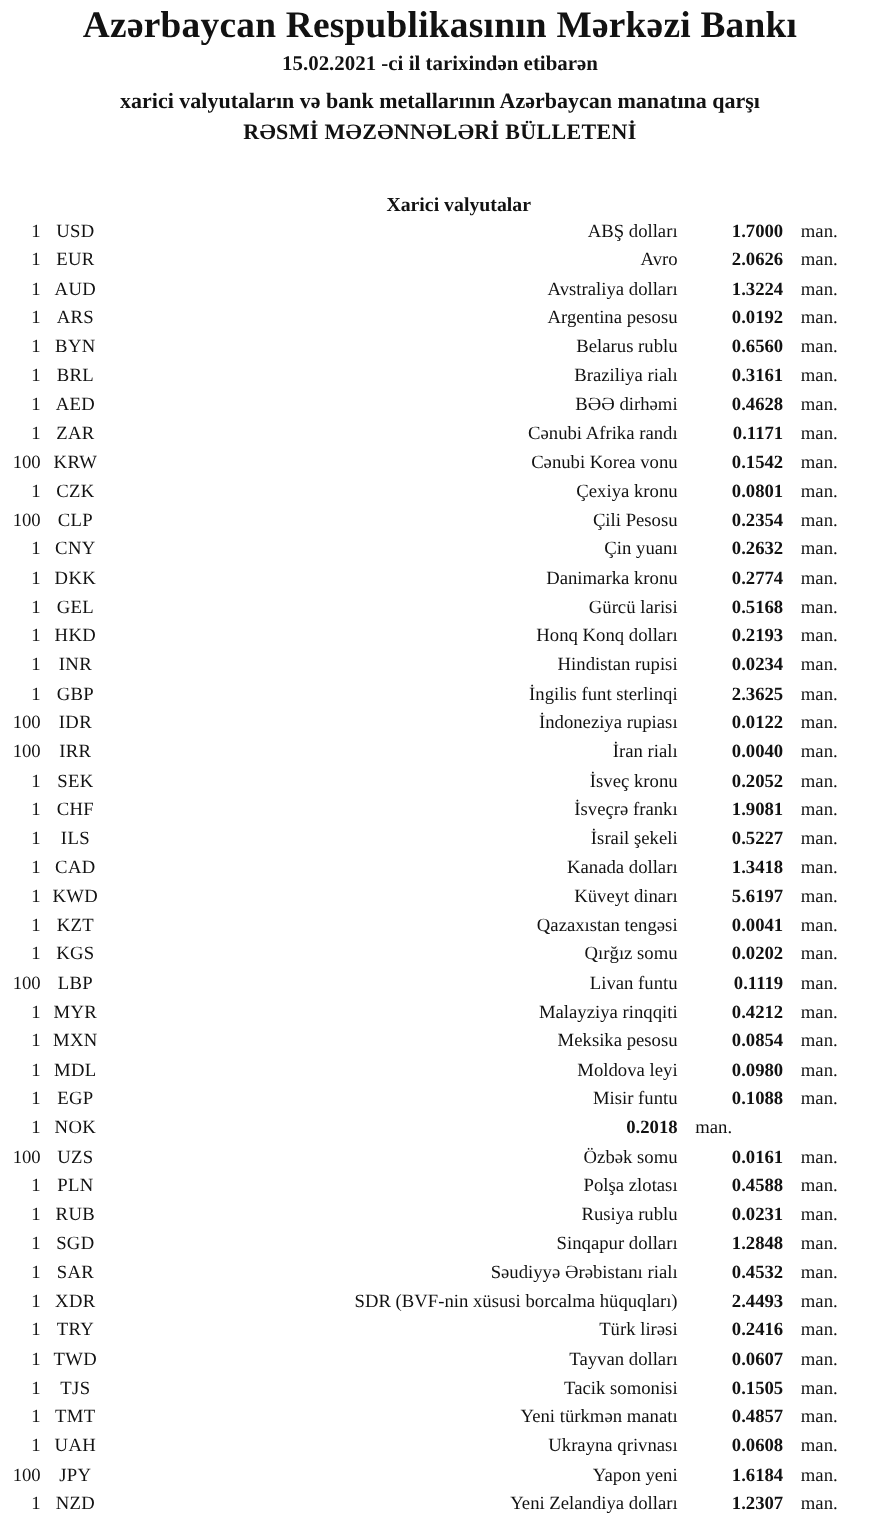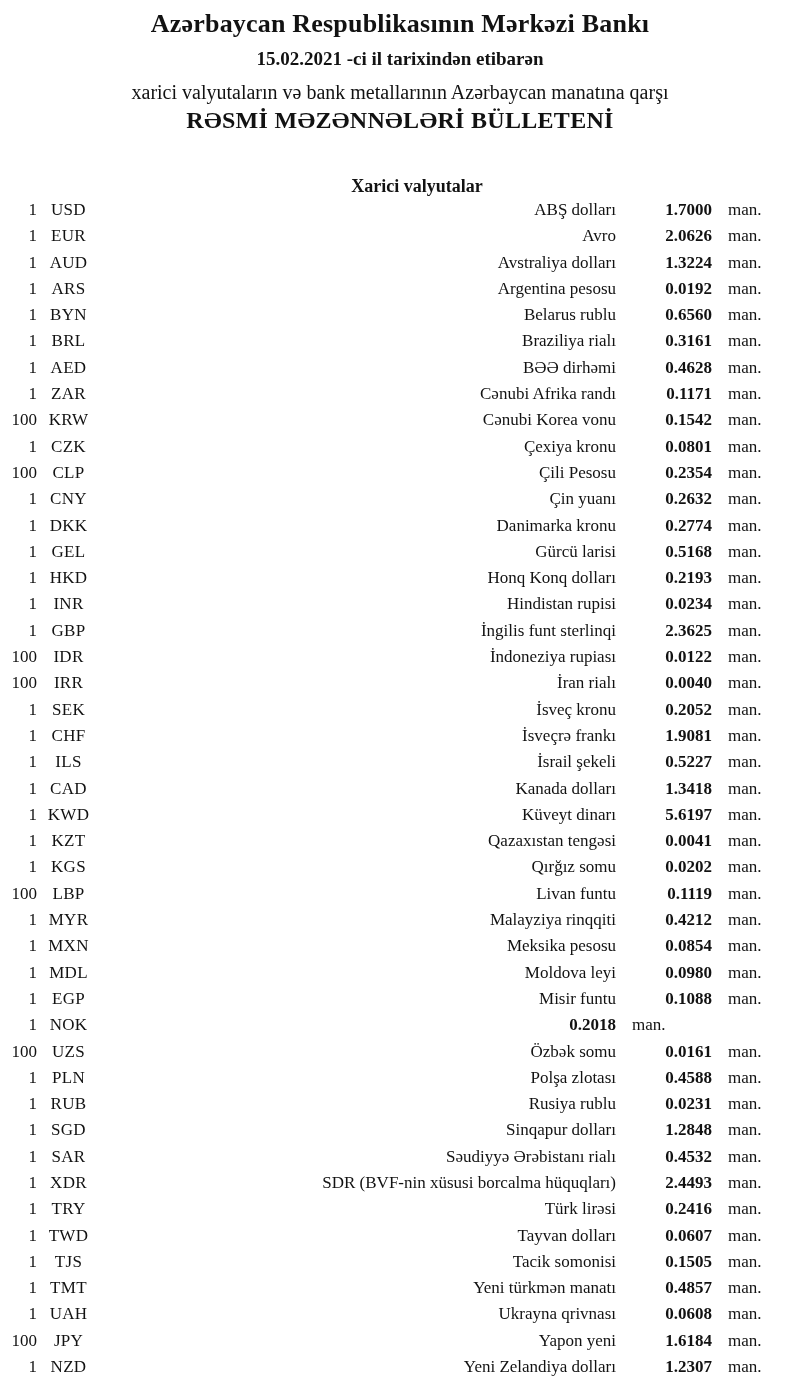--- a/index.html
+++ b/index.html
@@ -19,40 +19,40 @@
     width: 800px;
     height: 1384px;
     position: relative;
   }
   
   .header {
     padding-top: 9px;
     text-align: center;
   }
   .bank-title {
-    font-size: 26px;
+    font-size: 34px;
     font-weight: bold;
     line-height: 30px;
     letter-spacing: 0.2px;
   }
   .date-line {
     margin-top: 9px;
     font-size: 19px;
     font-weight: bold;
     line-height: 22px;
   }
   .scope-line {
     margin-top: 11px;
     font-size: 20px;
-    font-weight: normal;
+    font-weight: bold;
     line-height: 23px;
   }
   .bulletin-title {
     margin-top: 5px;
-    font-size: 24px;
+    font-size: 20px;
     font-weight: bold;
     line-height: 23px;
     letter-spacing: 0.3px;
   }
   
   .section-title {
     margin-top: 44px;
     text-align: center;
     font-size: 18px;
     font-weight: bold;

